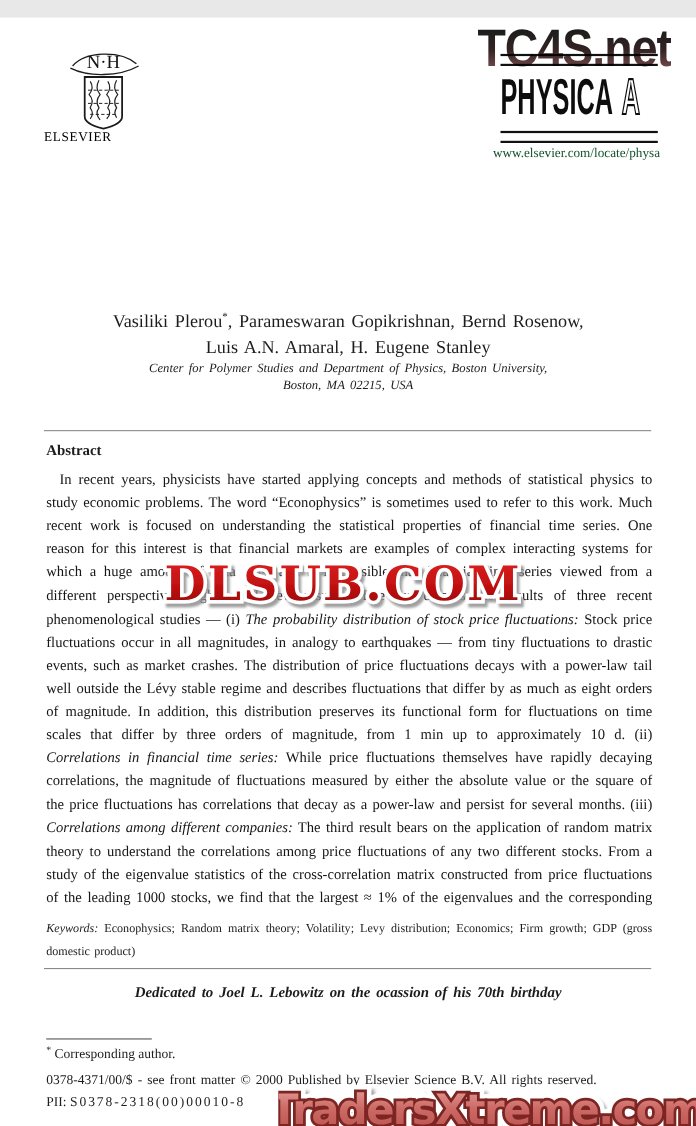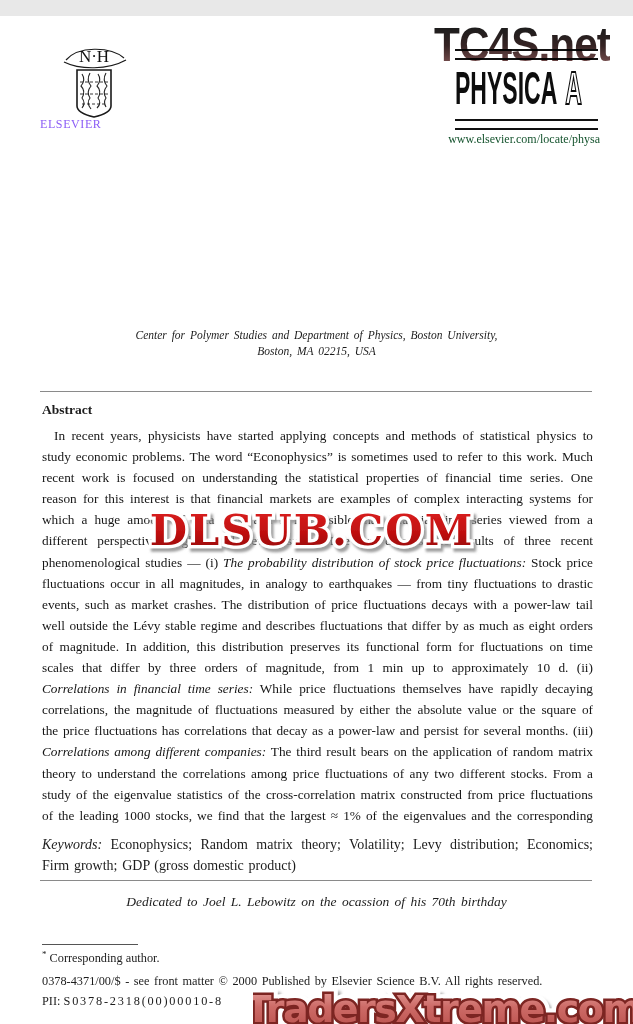--- a/index.html
+++ b/index.html
@@ -4,21 +4,21 @@
 <style>
   html,body{margin:0;padding:0;background:#e8e8e8;}
   .page{
     position:relative; width:633px; height:1024px; background:#ffffff;
     font-family:"Liberation Serif", serif; color:#1c1c1c; overflow:hidden;
     margin:16px auto;
   }
   
   .elsevier-logo{position:absolute; left:44px; top:28px; width:100px;}
   .elsevier-name{position:absolute; left:40px; top:101px; width:110px;
-    font-size:12px; letter-spacing:0.6px; color:#8b5cf6;}
+    font-size:12px; letter-spacing:0.6px; color:#000000;}
   .citation{position:absolute; left:160px; top:100px; width:250px; text-align:center;
     font-size:12.5px; word-spacing:2px; color:#111;}
   .journal-rule{position:absolute; left:455px; width:143px; height:7px;
     border-top:2.5px solid #111; border-bottom:2.5px solid #111;}
   .jr-top{top:33px;}
   .jr-bottom{top:103px;}
   .physica-wrap{position:absolute; left:455px; top:49px; width:300px;
     font-family:"Liberation Sans", sans-serif; font-weight:bold; font-size:46px;
     line-height:46px; transform:scaleX(0.5); transform-origin:left top;
     white-space:nowrap; color:#0d0d0d;}
@@ -45,23 +45,23 @@
   .rule-abstract{left:40px; top:375px; width:552px;}
   .rule-keywords{left:40px; top:864px; width:552px;}
   .rule-footnote{left:42px; top:928px; width:96px; border-top:1px solid #555;}
   
   .abstract-heading{position:absolute; left:42px; top:386px; font-weight:bold; font-size:13.5px;}
   .abstract-body{position:absolute; left:42px; top:409px; width:551px; max-height:400px;
     overflow:hidden; text-align:justify; font-size:13.3px; line-height:21.1px;
     word-spacing:1.2px; text-indent:12px; color:#161616;}
   
   .keywords{position:absolute; left:42px; top:818px; width:551px; text-align:justify;
-    font-size:14px; line-height:21px; word-spacing:1.2px;}
+    font-size:11px; line-height:21px; word-spacing:1.2px;}
   .dedication{position:absolute; left:0; top:878px; width:633px; text-align:center;
-    font-style:italic; font-size:13.5px; word-spacing:2px;}
+    font-style:italic; font-size:13.5px; word-spacing:2px;font-weight:bold;}
   .footnote{position:absolute; left:42px; top:933px; font-size:12.3px;}
   .footnote sup{font-size:9px;}
   .footer-line1{position:absolute; left:42px; top:958px; width:560px; font-size:12.3px;
     word-spacing:1.5px;}
   .footer-line2{position:absolute; left:42px; top:978px; font-size:12.3px;}
   .pii-code{letter-spacing:1.8px;}
   
   .wm-mid{position:absolute; left:142px; top:484px; width:340px; height:60px;text-align:center;}
   .wm-bottom{position:absolute; left:253px; top:964px; width:396px; height:58px;}
 </style>
@@ -87,20 +87,24 @@
 
 
   <div class="journal-rule jr-top"></div>
   <div class="physica-wrap"><span>PHYSICA</span><span class="physica-a">A</span></div>
   <div class="journal-rule jr-bottom"></div>
   <div class="journal-url">www.elsevier.com/locate/physa</div>
 
   <div class="wm-top">TC4S.net</div>
 
 
+  <div class="authors">
+    <div><span>Vasiliki Plerou</span><sup>*</sup><span>, Parameswaran Gopikrishnan, Bernd Rosenow,</span></div>
+    <div><span>Luis A.N. Amaral, H. Eugene Stanley</span></div>
+  </div>
 
   <div class="affiliation">
     <div>Center for Polymer Studies and Department of Physics, Boston University,</div>
     <div>Boston, MA 02215, USA</div>
   </div>
 
   <div class="rule rule-abstract"></div>
   <div class="abstract-heading">Abstract</div>
   <div class="abstract-body"><span>In recent years, physicists have started applying concepts and methods of statistical physics to study economic problems. The word “Econophysics” is sometimes used to refer to this work. Much recent work is focused on understanding the statistical properties of financial time series. One reason for this interest is that financial markets are examples of complex interacting systems for which a huge amount of data exist and it is possible that financial time series viewed from a different perspective might yield new results. Here we discuss the results of three recent phenomenological studies — (i) </span><span style="font-style: italic;">The probability distribution of stock price fluctuations:</span><span> Stock price fluctuations occur in all magnitudes, in analogy to earthquakes — from tiny fluctuations to drastic events, such as market crashes. The distribution of price fluctuations decays with a power-law tail well outside the Lévy stable regime and describes fluctuations that differ by as much as eight orders of magnitude. In addition, this distribution preserves its functional form for fluctuations on time scales that differ by three orders of magnitude, from 1 min up to approximately 10 d. (ii) </span><span style="font-style: italic;">Correlations in financial time series:</span><span> While price fluctuations themselves have rapidly decaying correlations, the magnitude of fluctuations measured by either the absolute value or the square of the price fluctuations has correlations that decay as a power-law and persist for several months. (iii) </span><span style="font-style: italic;">Correlations among different companies:</span><span> The third result bears on the application of random matrix theory to understand the correlations among price fluctuations of any two different stocks. From a study of the eigenvalue statistics of the cross-correlation matrix constructed from price fluctuations of the leading 1000 stocks, we find that the largest ≈ 1% of the eigenvalues and the corresponding eigenvectors show systematic deviations from the predictions for a random matrix, whereas the rest of the eigenvalues conform to random matrix behavior — suggesting that these 1% of the eigenvalues contain system-specific information about correlated time evolution of different companies. © 2000 Published by Elsevier Science B.V. All rights reserved.</span></div>
 

